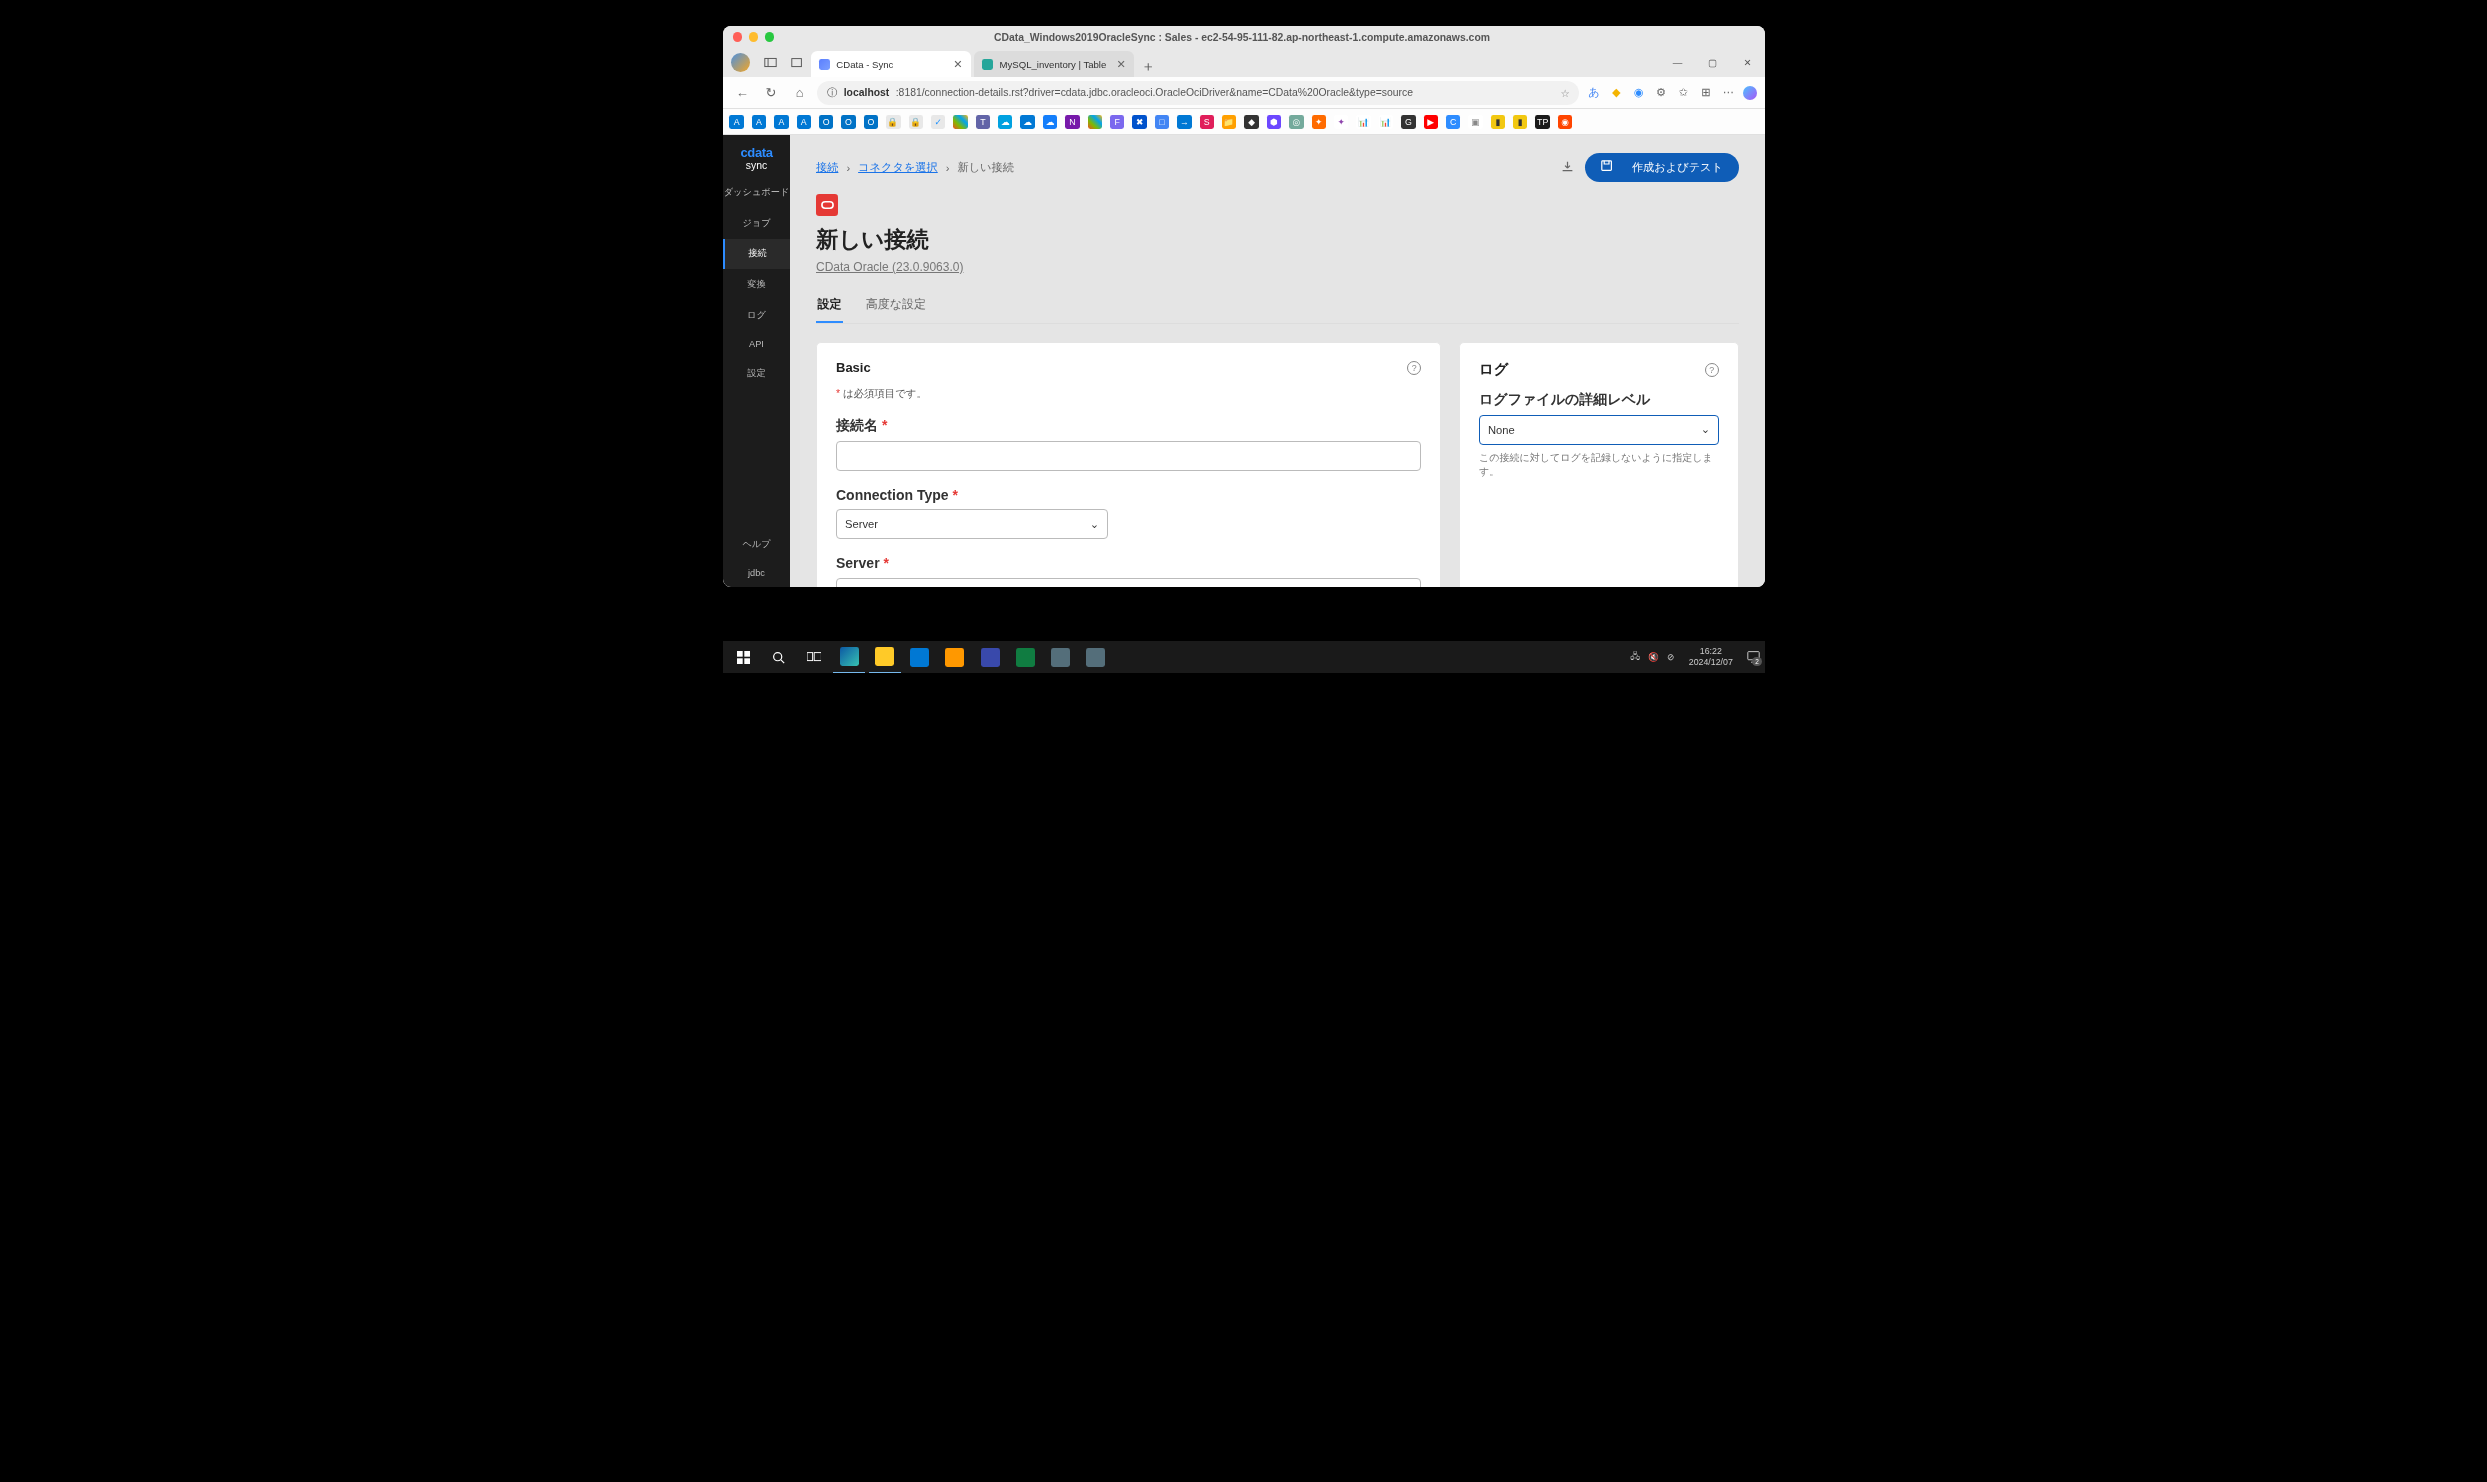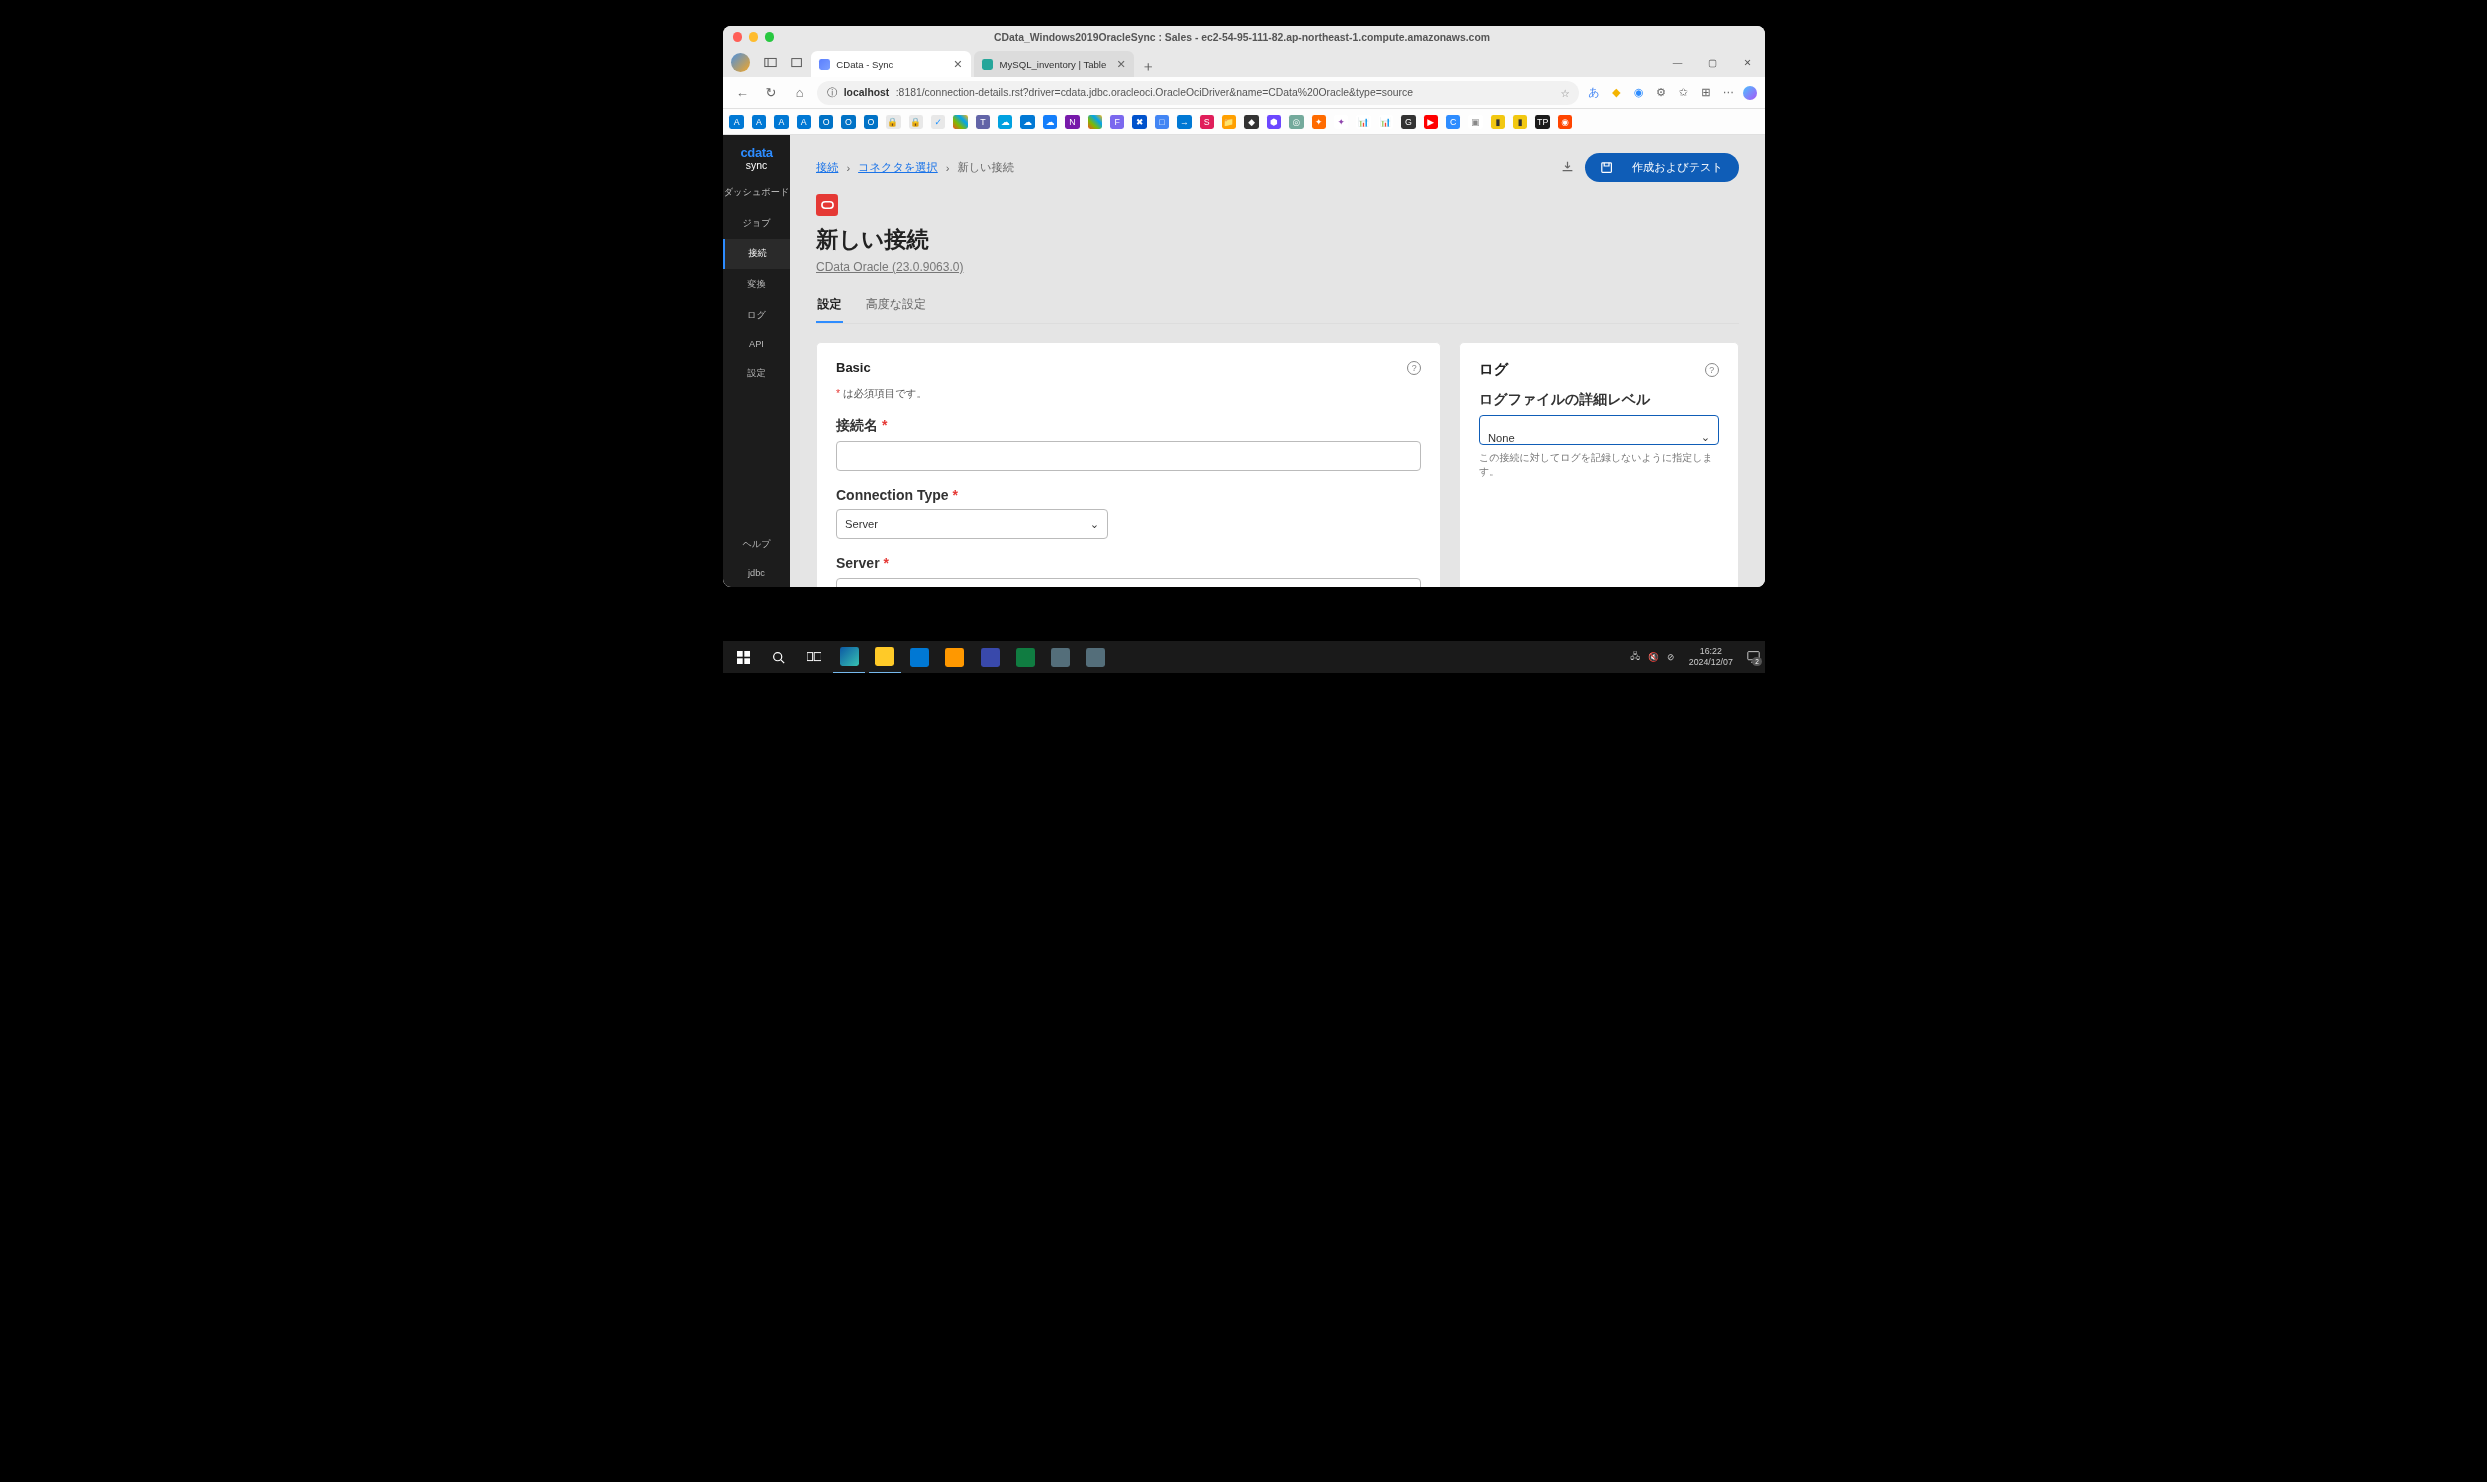--- a/index.html
+++ b/index.html
@@ -199,21 +199,21 @@
 .dl-icon { color: #666; font-size: 13px; }
 .primary-btn {
   background: #0f5db7;
   color: #fff;
   border: none;
   border-radius: 16px;
   padding: 7.2px 16px;
   font-size: 11.2px;
   font-weight: 500;
   display: flex;
-  align-items: center;
+  align-items: flex-start;
   gap: 20px;
   cursor: pointer;
 }
 
 .conn-icon {
   width: 22.4px; height: 22.4px;
   background: #e53935;
   border-radius: 3.2px;
   display: flex; align-items: center; justify-content: center;
   color: #fff; font-size: 11.2px;
@@ -264,21 +264,21 @@
   border-radius: 4px;
   padding: 0 8px;
   font-size: 11.2px;
   display: flex;
   align-items: center;
   justify-content: space-between;
   margin-bottom: 16px;
   color: #333;
   cursor: pointer;
 }
-.select-input.wide { width: 100%; border-color: #0f5db7; align-items: flex-end; }
+.select-input.wide { width: 100%; border-color: #0f5db7; }
 .field-help { font-size: 10px; color: #777; margin-top: -9.6px; }
 
 
 .win-taskbar {
   position: absolute;
   bottom: 0; left: 44px;
   width: 1042px;
   height: 32px;
   background: #1a1a1a;
   display: flex;

